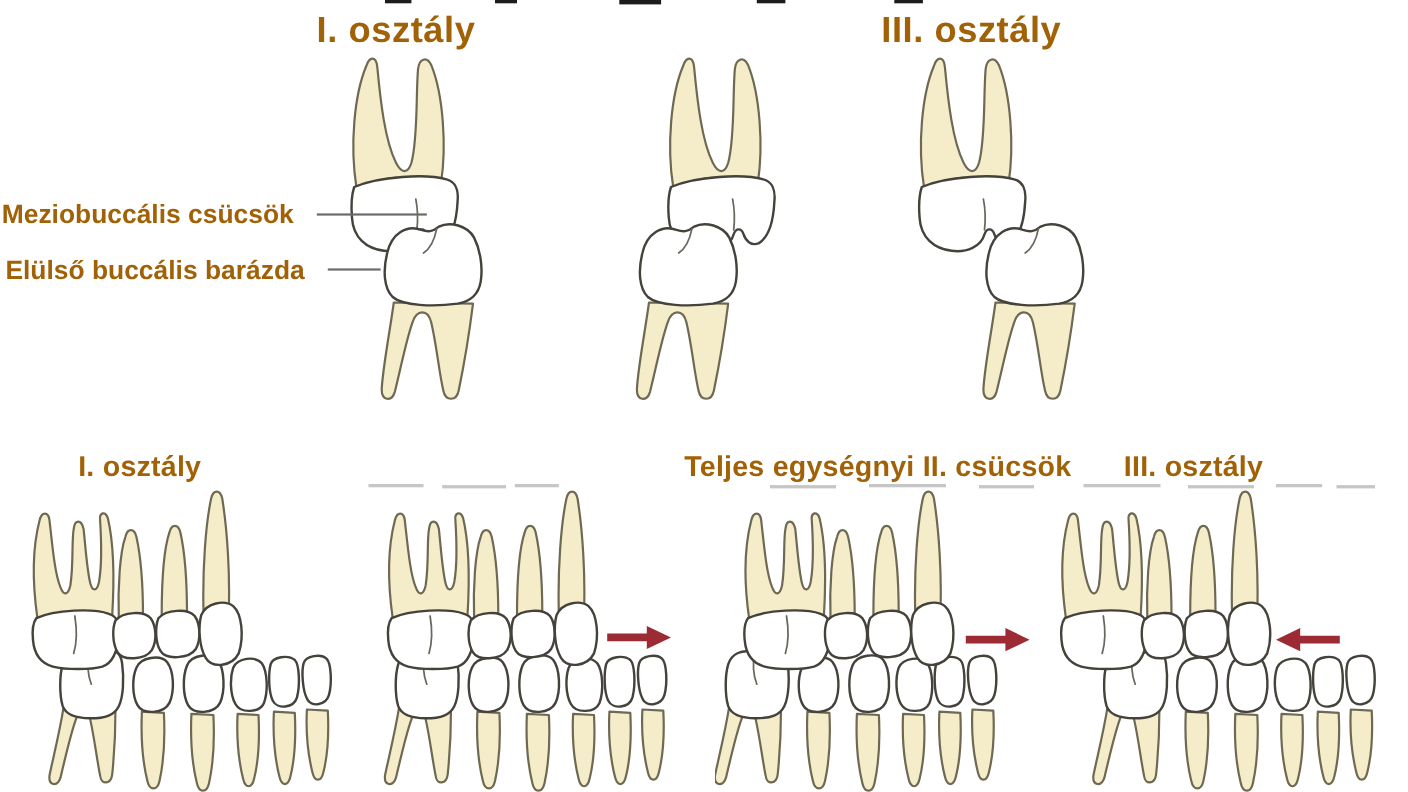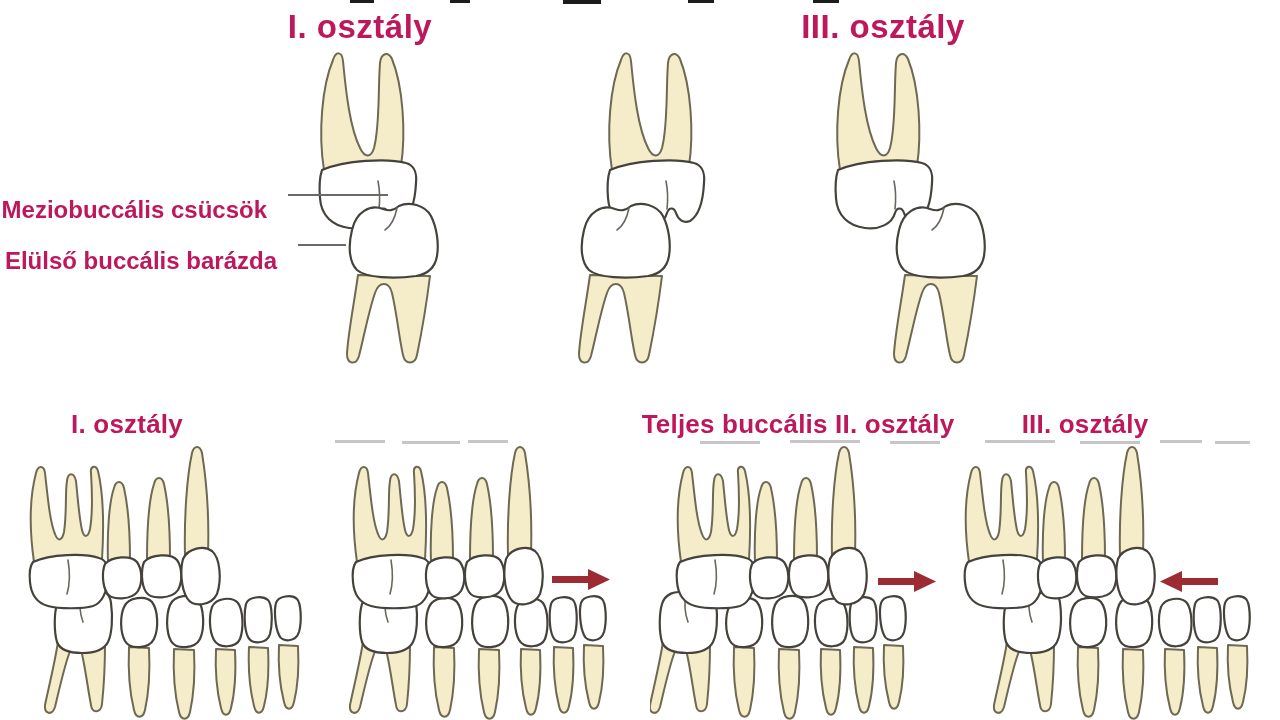--- a/index.html
+++ b/index.html
@@ -1,22 +1,22 @@
 <!DOCTYPE html>
 <html><head>
 <meta charset="utf-8">
 <style>
   html,body{margin:0;padding:0;background:#ffffff;}
   #canvas{position:relative;width:1280px;height:720px;background:#ffffff;overflow:hidden;
-          font-family:"Liberation Sans",sans-serif;color:#be185d;}
+          font-family:"Liberation Sans",sans-serif;color:#a16207;}
   .top-title{position:absolute;top:8px;transform:translateX(-50%);
              font-size:33px;font-weight:bold;white-space:nowrap;letter-spacing:0.5px;}
   .bot-title{position:absolute;top:409px;transform:translateX(-50%);
              font-size:26px;font-weight:bold;white-space:nowrap;letter-spacing:0.2px;}
-  .ann-label{position:absolute;font-size:24px;font-weight:bold;white-space:nowrap;margin-top:14px;}
+  .ann-label{position:absolute;font-size:24px;font-weight:bold;white-space:nowrap;}
   .lead-line{position:absolute;height:0;border-top:2px solid #6a6a6a;}
   .tooth-svg{position:absolute;}
   .root{fill:#f5ecc9;stroke:#6e6953;stroke-width:2;stroke-linejoin:round;}
   .crown{fill:#ffffff;stroke:#45423c;stroke-width:2.2;stroke-linejoin:round;}
   .detail{fill:none;stroke:#6a675f;stroke-width:1.6;stroke-linecap:round;}
   .arrow{fill:#9d2b34;stroke:none;}
   .artifact{position:absolute;height:3px;background:#1c1c1c;}
   .artifact.light{background:#c6c6c6;height:3px;}
 </style>
 </head>
@@ -110,21 +110,21 @@
     <use href="#t-upper" transform="translate(-14,0)"></use>
     <use href="#t-lower" transform="translate(81,156)"></use>
   </svg>
 
   <div class="ann-label" style="right:1013px;top:182px">Meziobuccális csücsök</div>
   <div class="lead-line" style="left:288px;top:194px;width:100px"></div>
   <div class="ann-label" style="right:1003px;top:233px">Elülső buccális barázda</div>
   <div class="lead-line" style="left:298px;top:244px;width:48px"></div>
 
   <div class="bot-title" style="left:127px">I. osztály</div>
-  <div class="bot-title" style="left:798px">Teljes buccális II. osztály</div>
+  <div class="bot-title" style="left:798px">Teljes egységnyi II. csücsök</div>
   <div class="bot-title" style="left:1085px">III. osztály</div>
 
   <svg class="tooth-svg" style="left:0;top:442px" width="320" height="278" viewBox="0 0 320 278">
     <use href="#b-lower"></use>
     <use href="#b-upper"></use>
   </svg>
 
   <svg class="tooth-svg" style="left:330px;top:442px" width="320" height="278" viewBox="0 0 320 278">
     <use href="#b-lower" transform="translate(-25,0)"></use>
     <use href="#b-upper" transform="translate(-7,0)"></use>

